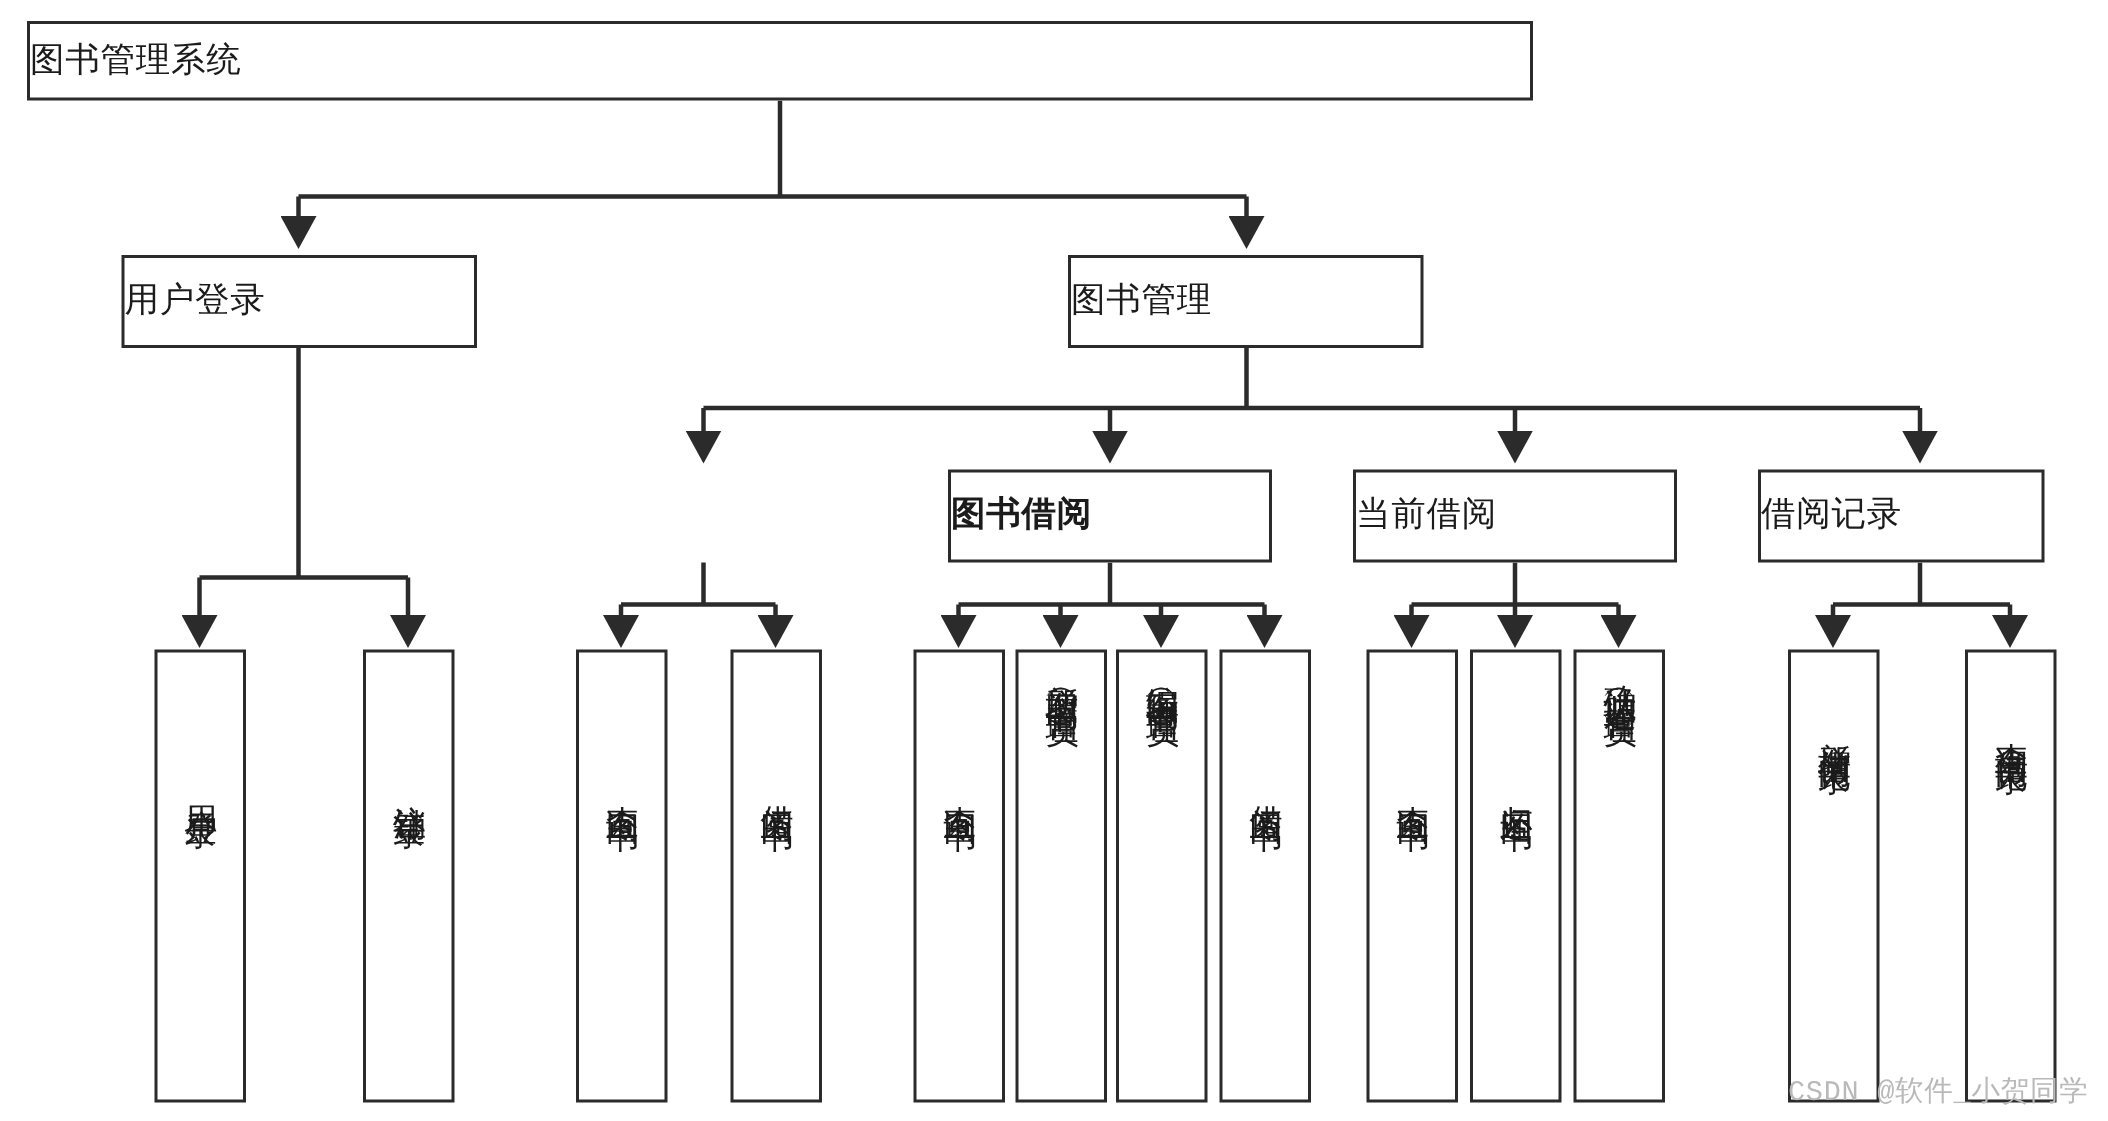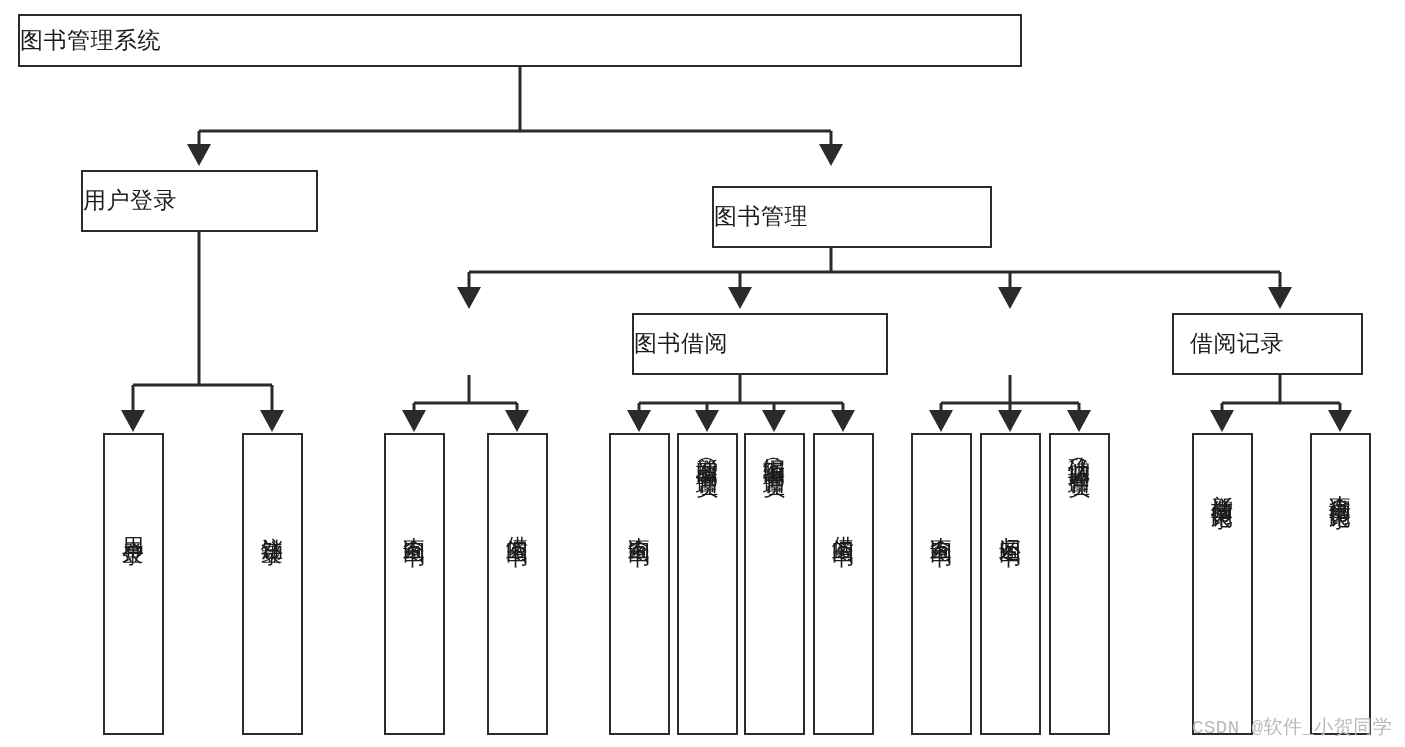--- a/index.html
+++ b/index.html
@@ -128,28 +128,31 @@
     </g>
   </svg>
 
   <div class="node horiz root" style="left:18px; top:14px; width:1004px; height:53px;">
     <span class="lbl">图书管理系统</span>
   </div>
 
   <div class="node horiz" style="left:81px; top:170px; width:237px; height:62px;">
     <span class="lbl">用户登录</span>
   </div>
-  <div class="node horiz" style="left:712px; top:170px; width:280px; height:62px;margin-top:16px;">
+  <div class="node horiz" style="left:712px; top:170px; width:237px; height:62px;">
     <span class="lbl">图书管理</span>
   </div>
 
-  <div class="node horiz" style="left:632px; top:313px; width:256px; height:62px;">
+  <div class="node horiz" style="left:632px; top:313px; width:216px; height:62px;font-weight:bold;">
     <span class="lbl">图书借阅</span>
   </div>
-  <div class="node horiz" style="left:1172px; top:313px; width:191px; height:62px;padding-left:16px;">
+  <div class="node horiz" style="left:902px; top:313px; width:216px; height:62px;">
+    <span class="lbl">当前借阅</span>
+  </div>
+  <div class="node horiz" style="left:1172px; top:313px; width:191px; height:62px;">
     <span class="lbl">借阅记录</span>
   </div>
 
   <div class="node vert" style="left:103px; top:433px; width:61px; height:302px; padding-top:84px;">
     <span class="lbl">用户登录</span>
   </div>
   <div class="node vert" style="left:242px; top:433px; width:61px; height:302px; padding-top:84px;">
     <span class="lbl">注销登录</span>
   </div>
 

